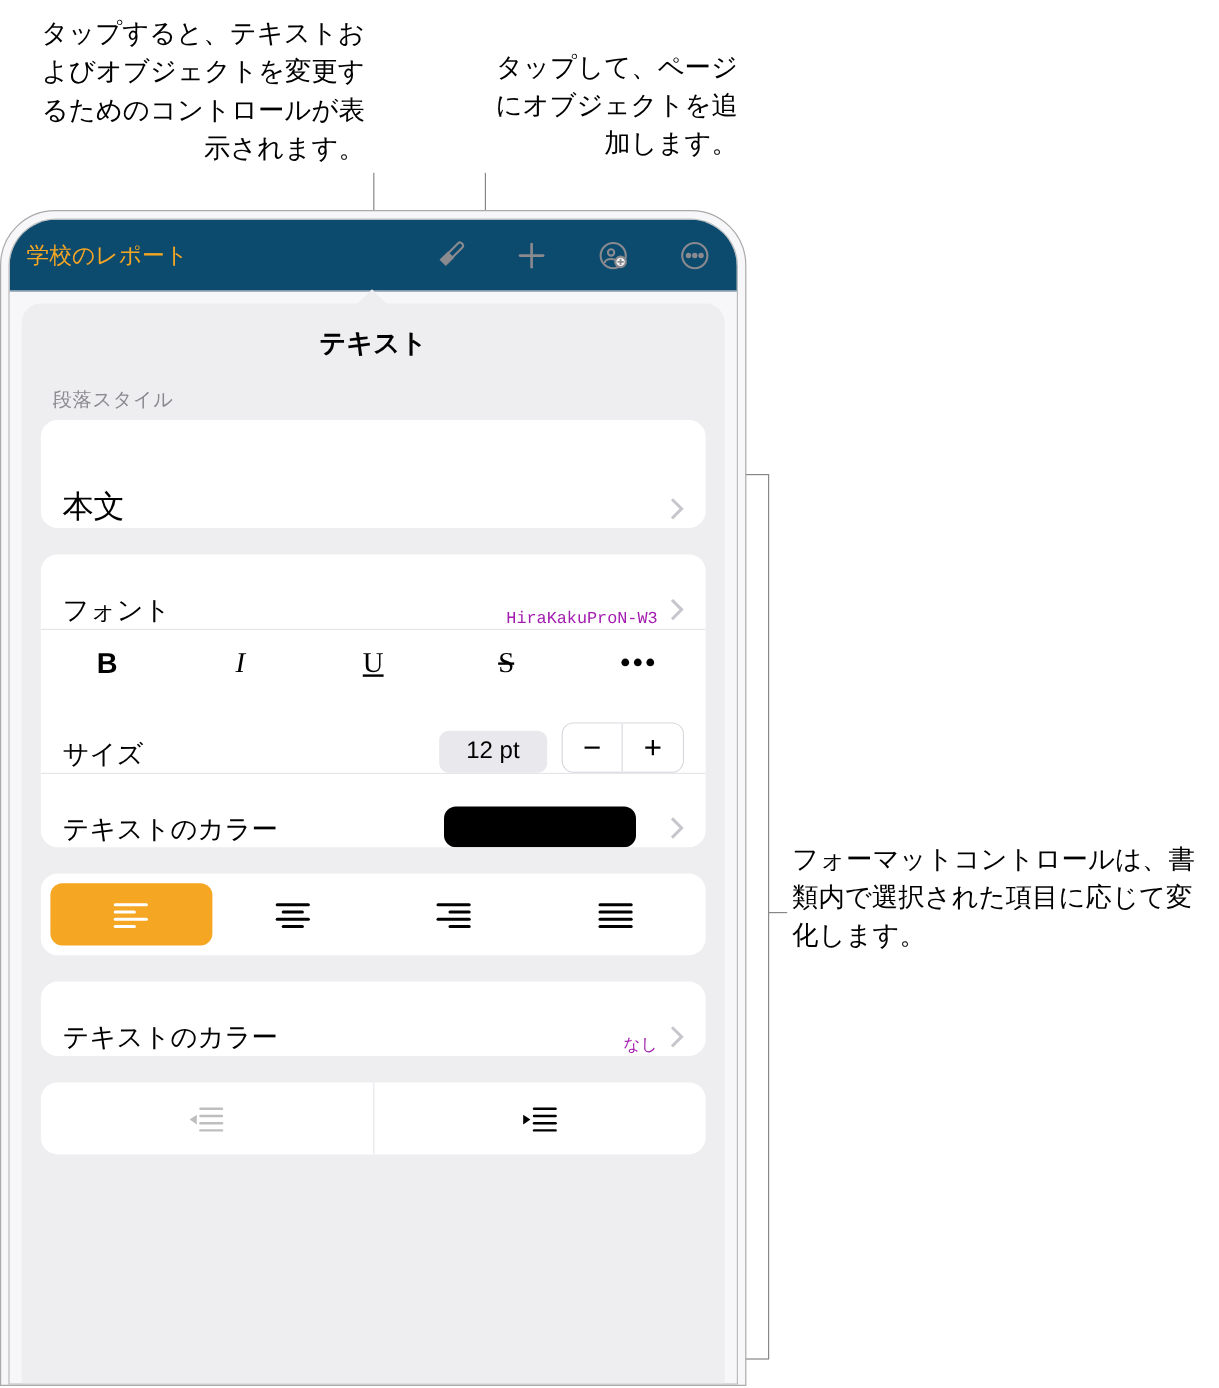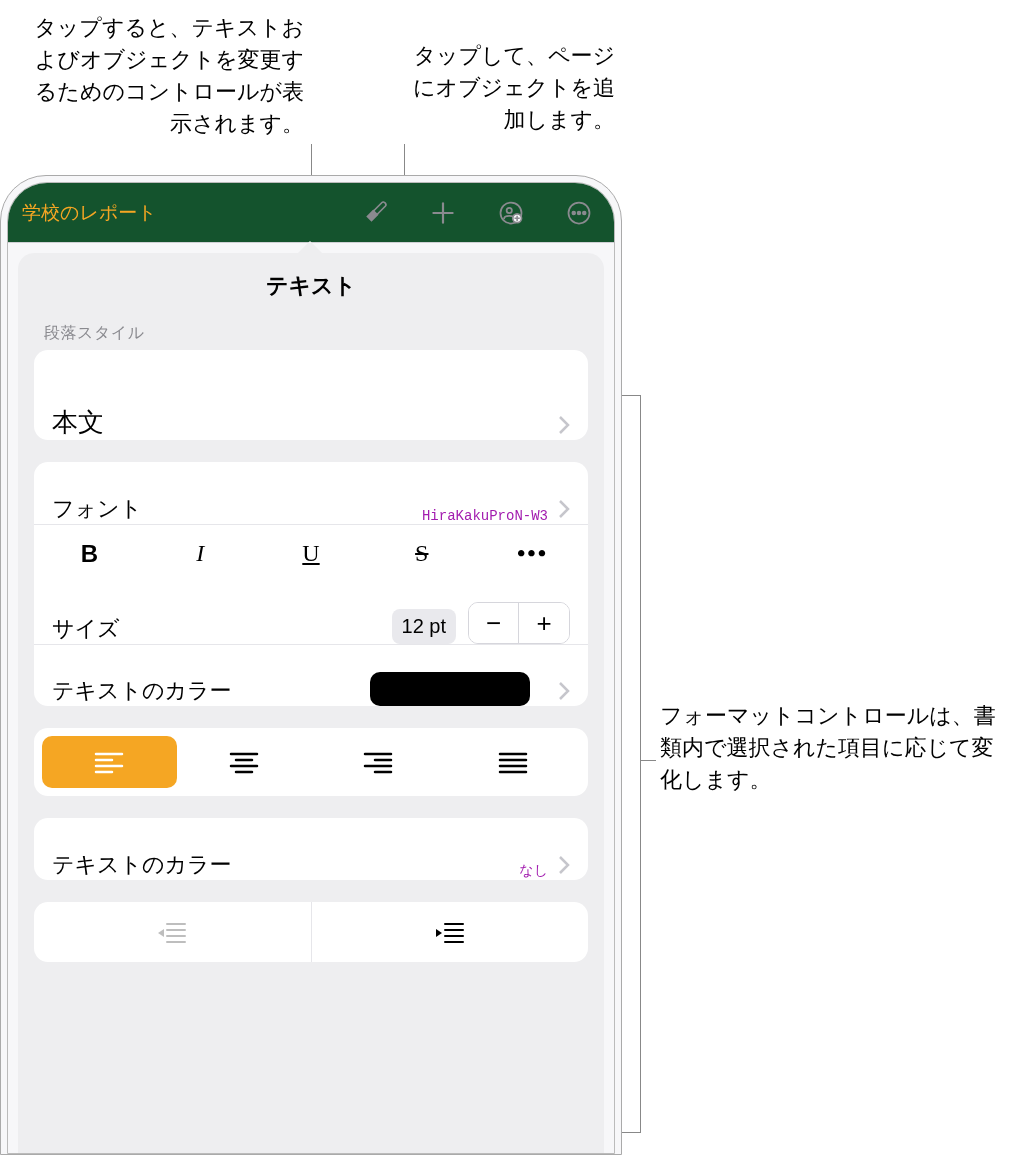--- a/index.html
+++ b/index.html
@@ -70,21 +70,21 @@
     left: 6px; right: 6px; top: 6px; bottom: 0;
     border: 1px solid #bbb;
     border-radius: 40px 40px 0 0;
     overflow: hidden;
     background: #f7f7f9;
   }
 
   
   .toolbar {
     height: 60px;
-    background: #14532d;
+    background: #0c4a6e;
     border-bottom: 1px solid #d0d0d5;
     display: flex;
     align-items: center;
     padding: 0 14px;
     gap: 0;
   }
   .tb-title {
     color: #f5a623;
     font-size: 19px;
     font-weight: 400;
@@ -168,21 +168,21 @@
   .style-btn.bold { font-weight: 800; font-family: -apple-system, sans-serif;}
   .style-btn.italic { font-style: italic; }
   .style-btn.underline { text-decoration: underline; }
   .style-btn.strike { text-decoration: line-through; }
   .style-btn.more { font-size: 24px; letter-spacing: 2px; font-weight:700;}
 
   
   .size-box {
     background: #e9e9ed;
     border-radius: 8px;
-    padding: 6px 10px;
+    padding: 6px 23px;
     font-size: 20px;
     color: #000;
     margin-left: auto;
   }
   .stepper {
     display: flex;
     border: 1px solid #d6d6dc;
     border-radius: 10px;
     overflow: hidden;
     margin-left: 12px;

